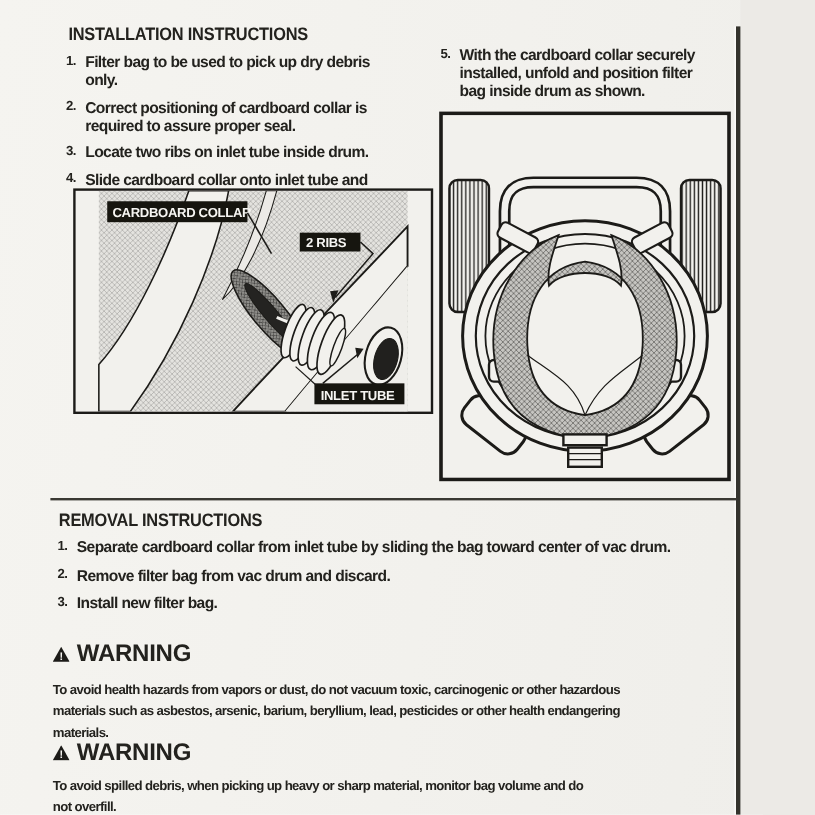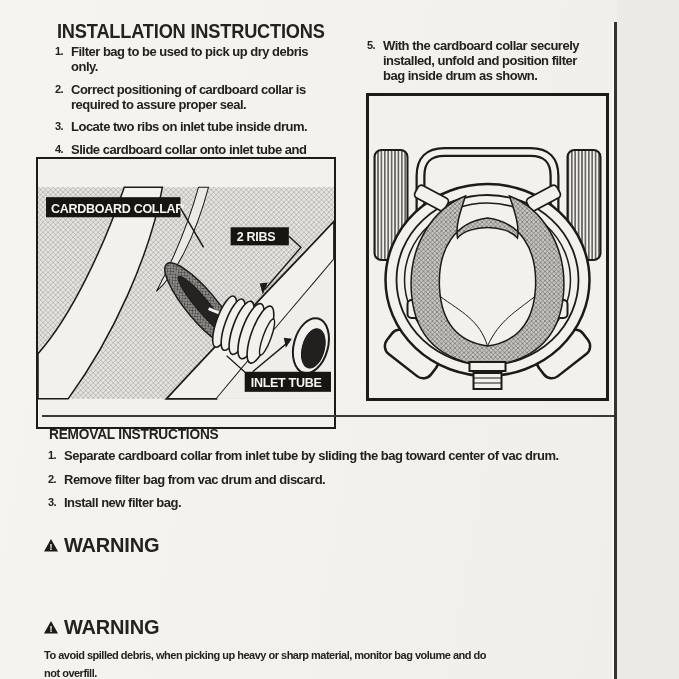--- a/index.html
+++ b/index.html
@@ -6,34 +6,34 @@
   .page{
     position:relative;width:679px;height:679px;overflow:hidden;
     background:linear-gradient(100deg,#f5f4f0 0%,#f2f1ed 55%,#efeeea 100%);
     font-family:"Liberation Sans",sans-serif;color:#23221e;
   }
   .right-strip{position:absolute;left:617px;top:0;width:62px;height:679px;background:#eceae6;}
   .edge-line{position:absolute;left:612px;top:22px;width:5px;height:657px;
     background:linear-gradient(to right,#fbfaf8 0 1.5px,#34332d 1.5px 5px);}
   .sec-title{position:absolute;margin:0;font-weight:bold;white-space:nowrap;}
   .scale{display:inline-block;transform:scaleX(.91);transform-origin:0 50%;}
-  .install-title{left:57px;top:20px;font-size:20px;letter-spacing:-.2px;}
+  .install-title{left:57px;top:20px;font-size:15px;letter-spacing:-.2px;}
   .removal-title{left:49px;top:425px;font-size:15px;letter-spacing:-.2px;}
   .steps{position:absolute;display:flex;flex-direction:column;}
   .install-steps{left:55px;top:44px;width:280px;gap:7.5px;}
   .step5-block{left:367px;top:38px;width:215px;}
   .removal-steps{left:48px;top:448px;width:560px;gap:8.5px;}
   .step{display:flex;}
   .step .num{flex:none;width:16px;font-weight:bold;font-size:11px;letter-spacing:-.5px;line-height:15px;}
   .step .txt{font-weight:bold;font-size:13px;letter-spacing:-.5px;line-height:15px;}
   .install-steps .txt{width:258px;}
   .step5-block .txt{width:196px;}
   .removal-steps .txt{width:540px;}
   .fig{position:absolute;border:2.5px solid #1c1b18;background:#f2f1ed;box-sizing:border-box;}
-  .fig1{left:36px;top:157px;width:300px;height:272px;}
+  .fig1{left:61px;top:157px;width:300px;height:188px;}
   .fig2{left:366px;top:93px;width:243px;height:308px;border-width:3px;}
   .fig svg{display:block;width:100%;height:100%;}
   .divider{position:absolute;left:42px;top:415px;width:572px;height:2px;background:#3a3933;}
   .hazard{position:absolute;}
   .hazard-head{display:flex;align-items:center;gap:6px;}
   .hazard-head .ttl{font-weight:bold;font-size:20px;letter-spacing:-.2px;}
   .hazard-text{position:absolute;font-weight:bold;font-size:11px;letter-spacing:-.5px;line-height:18px;}
   .warning-head{left:44px;top:534px;}
   .warning-text{left:44px;top:555px;width:487px;}
   .caution-head{left:44px;top:616px;}
@@ -217,20 +217,21 @@
     </div>
   </div>
 
   <div class="hazard hazard-head warning-head">
     <svg width="14" height="13" viewBox="0 0 14 13">
       <polygon points="7,0 14,12.5 0,12.5" fill="#1c1b18"></polygon>
       <text x="7" y="11" text-anchor="middle" font-family="Liberation Sans, sans-serif" font-size="9" font-weight="bold" fill="#f6f5f2">!</text>
     </svg>
     <span class="ttl">WARNING</span>
   </div>
+  <p class="hazard-text warning-text">To avoid health hazards from vapors or dust, do not vacuum toxic, carcinogenic or other hazardous materials such as asbestos, arsenic, barium, beryllium, lead, pesticides or other health endangering materials.</p>
 
   <div class="hazard hazard-head caution-head">
     <svg width="14" height="13" viewBox="0 0 14 13">
       <polygon points="7,0 14,12.5 0,12.5" fill="#1c1b18"></polygon>
       <text x="7" y="11" text-anchor="middle" font-family="Liberation Sans, sans-serif" font-size="9" font-weight="bold" fill="#f6f5f2">!</text>
     </svg>
     <span class="ttl">WARNING</span>
   </div>
   <p class="hazard-text caution-text">To avoid spilled debris, when picking up heavy or sharp material, monitor bag volume and do not overfill.</p>
 

